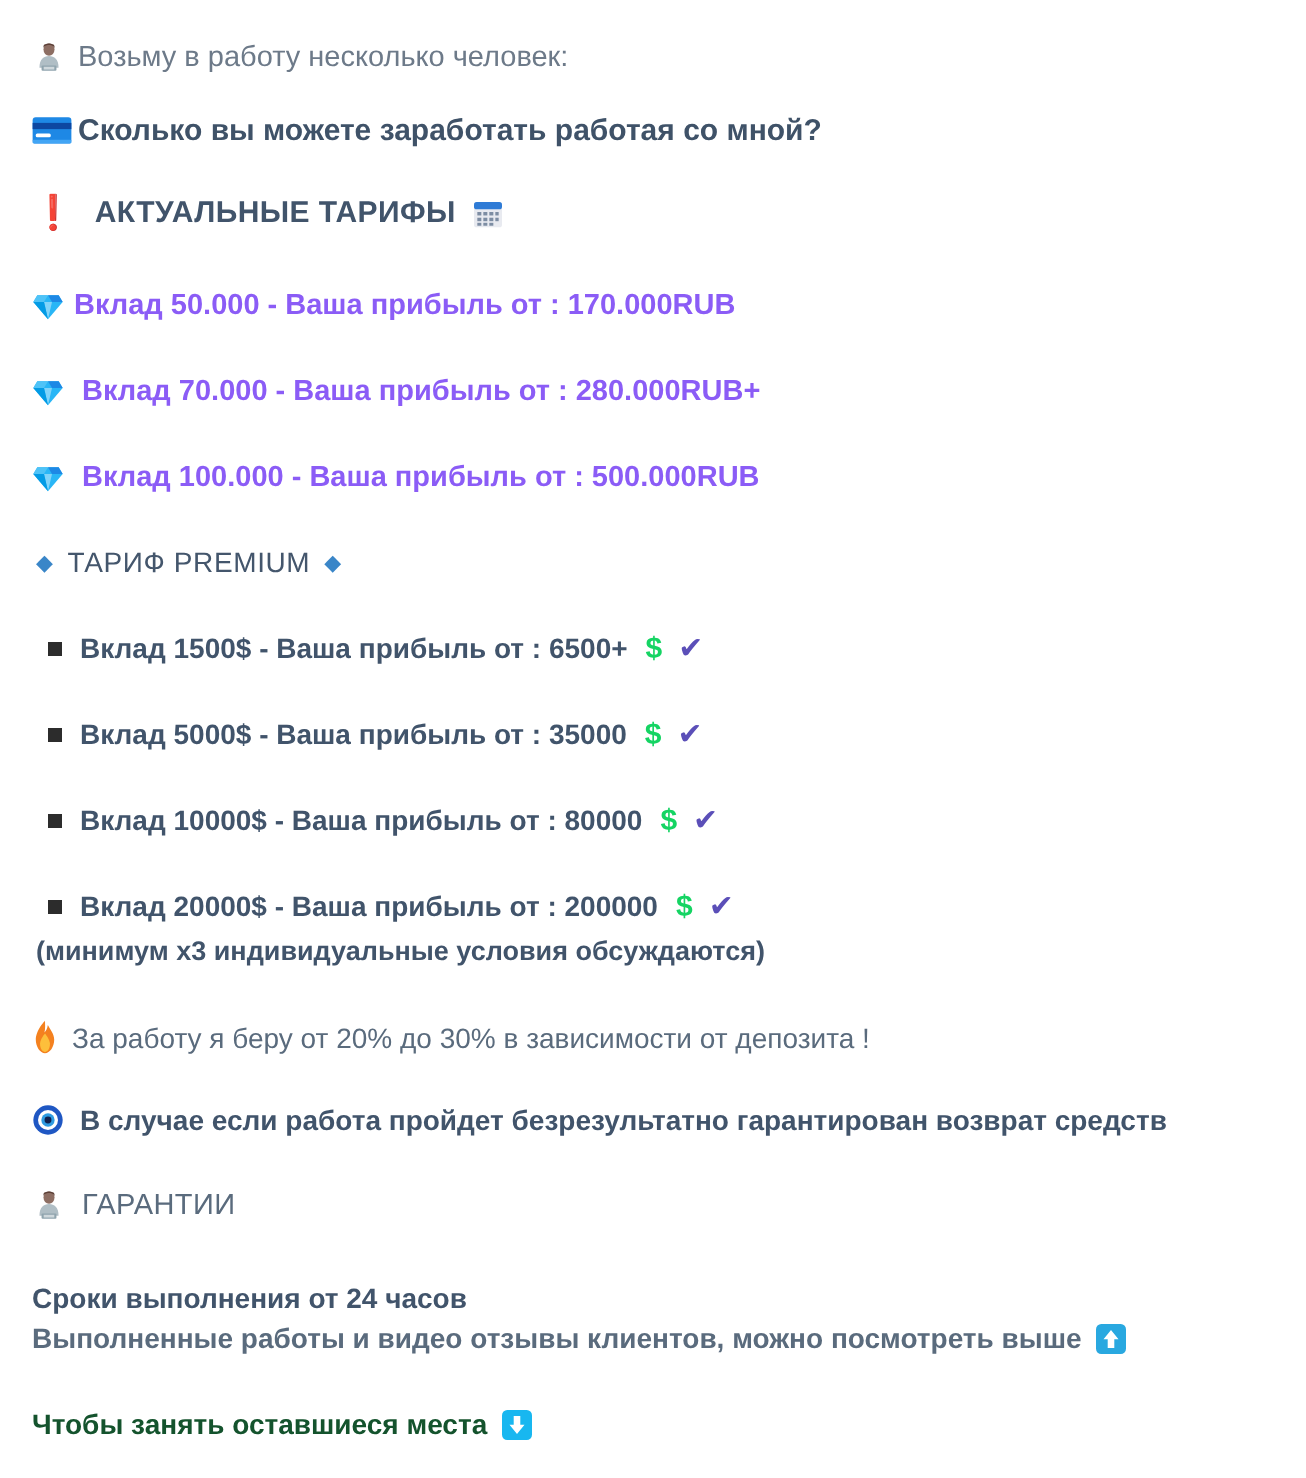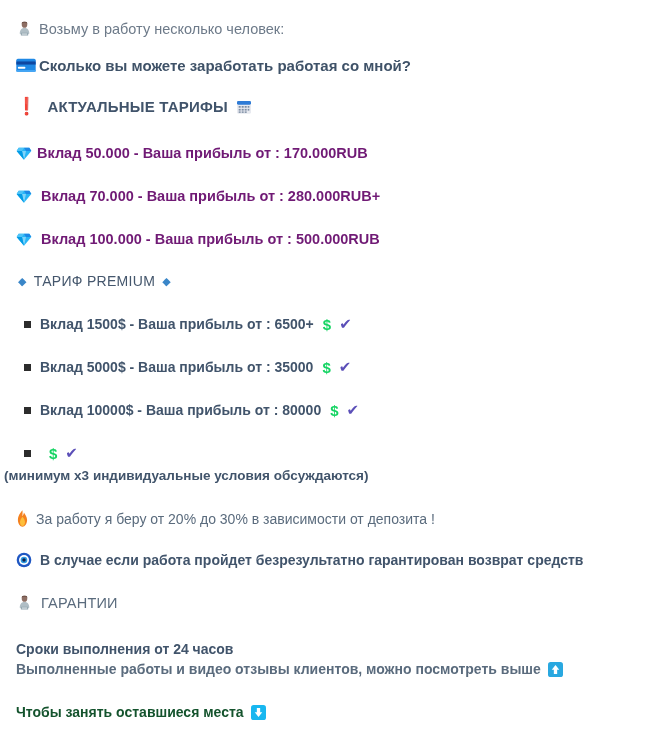--- a/index.html
+++ b/index.html
@@ -57,21 +57,21 @@
   .tariffs-title {
     top: 98px;
     font-size: 15px;
     font-weight: 700;
     color: #41546b;
     letter-spacing: .2px;
   }
   .tariffs-title .excl { margin-right: 10px; }
   .tariffs-title .cal { margin-left: 8px; }
 
-  .tier { font-size: 14.5px; font-weight: 700; color: #701a75; }
+  .tier { font-size: 14.5px; font-weight: 700; color: #8b5cf6; }
   .tier .gem { margin-right: 5px; }
   .tier-1 { top: 145px; }
   .tier-2 { top: 188px; align-items: flex-end; }
   .tier-3 { top: 231px; }
 
   .premium-head {
     top: 273px;
     font-size: 14px;
     font-weight: 400;
     color: #44566c;
@@ -100,21 +100,21 @@
     font-size: 15px;
     font-weight: 700;
   }
   .ptier-1 { top: 315px; }
   .ptier-2 { top: 358px; }
   .ptier-3 { top: 401px; }
   .ptier-4 { top: 444px; }
 
   .note {
     top: 468px;
-    left: 4px;
+    left: 18px;
     font-size: 13.5px;
     font-weight: 700;
     color: #41546b;
   }
 
   .fee {
     top: 510px;
     font-size: 14px;
     font-weight: 400;
     color: #5a6b7d;
@@ -283,20 +283,21 @@
 
   <div class="r line ptier ptier-3" style="left:24px">
     <span class="sq"></span>
     <span class="txt">Вклад 10000$ - Ваша прибыль от : 80000</span>
     <span class="usd">$</span>
     <span class="chk">✔</span>
   </div>
 
   <div class="r line ptier ptier-4" style="left:24px">
     <span class="sq"></span>
+    <span class="txt">Вклад 20000$ - Ваша прибыль от : 200000</span>
     <span class="usd">$</span>
     <span class="chk">✔</span>
   </div>
 
   <div class="r line note">(минимум х3 индивидуальные условия обсуждаются)</div>
 
   <div class="r line fee">
     <span class="ico">
       <svg width="13" height="17" viewBox="0 0 18 24">
         <path d="M9 0.5 C9 0.5 2.5 7 2.5 14 C2.5 19 5.6 23.5 9 23.5 C12.4 23.5 15.5 19 15.5 14 C15.5 9.5 12.5 6.5 11 3.5 C10.6 6 9.8 7.6 8.6 8.8 C9.4 6.2 9 2.6 9 0.5 Z" fill="#f4811f"></path>

